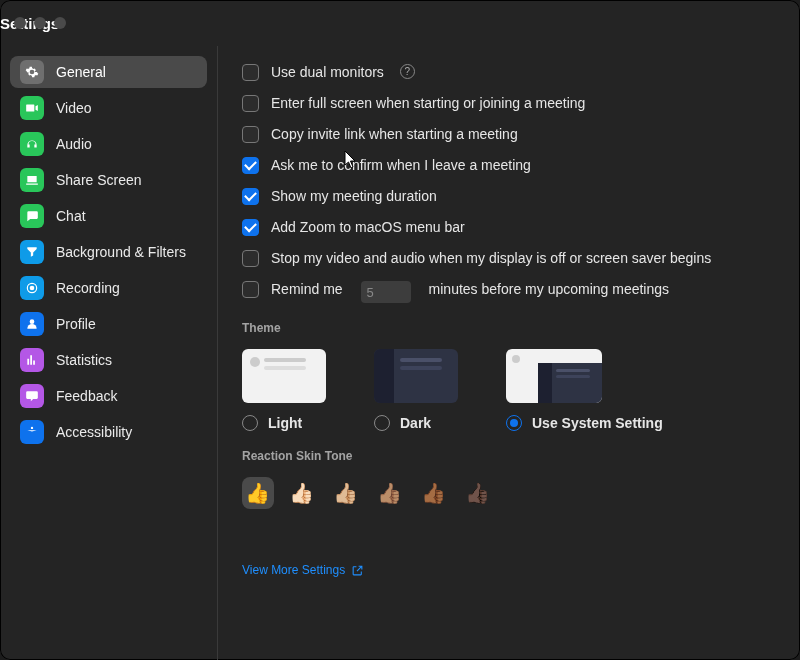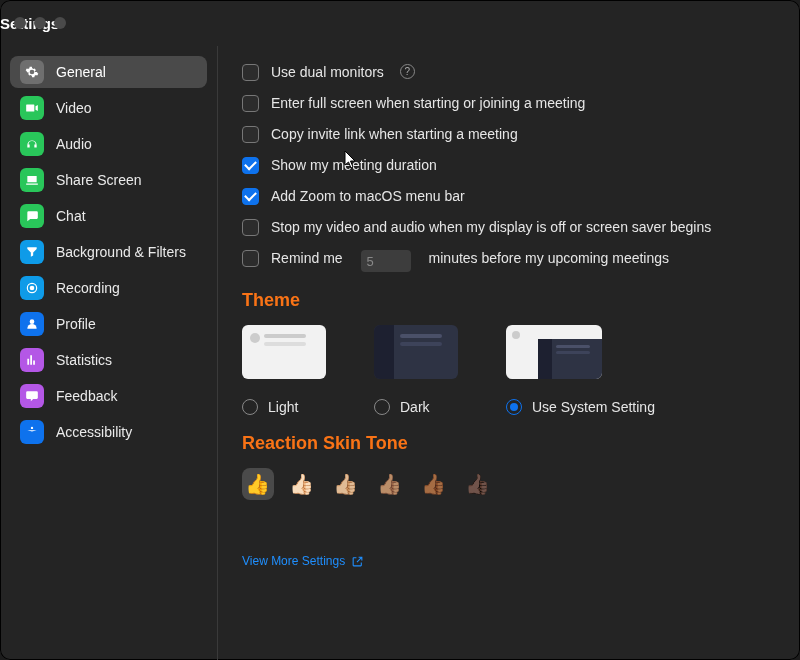--- a/index.html
+++ b/index.html
@@ -15,23 +15,23 @@
 .side-item.active { background:#4a4a4a; color:#fff;}
 .sicon { width:24px; height:24px; border-radius:6px; display:flex; align-items:center; justify-content:center;}
 .sicon svg { width:14px; height:14px; fill:#fff;}
 .main { flex:1; padding:18px 24px 20px 24px; color:#e6e6e6; font-size:14px; overflow:auto;}
 .opt { display:flex; align-items:flex-start; gap:12px; margin-bottom:14px;}
 .cbox { width:17px; height:17px; border-radius:4px; border:1px solid #777; background:#2c2c2c; display:flex; align-items:center; justify-content:center; flex-shrink:0;}
 .cbox.checked { background:#0e72ed; border-color:#0e72ed;}
 .cbox.checked::after { content:""; width:9px; height:5px; border-left:2px solid #fff; border-bottom:2px solid #fff; transform:rotate(-45deg) translate(1px,-1px);}
 .help { width:15px; height:15px; border-radius:50%; border:1px solid #888; color:#aaa; font-size:10px; display:flex; align-items:center; justify-content:center; margin-left:4px;}
 .num { width:50px; height:22px; background:#3d3d3d; color:#888; border:none; border-radius:4px; margin:0 6px; padding:0 6px; font-size:13px;}
-.section-title { font-weight:600; color:#f97316; margin:18px 0 14px 0; font-size:18px;}
+.section-title { font-weight:600; color:#a3a3a3; margin:18px 0 14px 0; font-size:12px;}
 .themes { display:flex; gap:48px; align-items:flex-start; margin-bottom:12px;}
-.theme-block { display:flex; flex-direction:column; gap:20px;}
+.theme-block { display:flex; flex-direction:column; gap:12px;font-weight:bold;}
 .thumb { width:84px; height:54px; border-radius:6px; overflow:hidden; position:relative;}
 .thumb-light { background:#f2f2f2;}
 .thumb-light::before{content:"";position:absolute;left:8px;top:8px;width:10px;height:10px;border-radius:50%;background:#ccc;}
 .thumb-light::after{content:"";position:absolute;left:22px;top:9px;width:42px;height:4px;background:#ccc;border-radius:2px;box-shadow:0 8px 0 0 #ddd;}
 .thumb-dark { background:#2e3344;}
 .thumb-dark::before{content:"";position:absolute;left:0;top:0;width:20px;height:100%;background:#1d2030;}
 .thumb-dark::after{content:"";position:absolute;left:26px;top:9px;width:42px;height:4px;background:#4a5068;border-radius:2px;box-shadow:0 8px 0 0 #3d435a;}
 .thumb-sys { background:#f2f2f2; width:96px;}
 .thumb-sys .sys-dark{position:absolute;right:0;bottom:0;width:64px;height:40px;background:#2e3344;border-top-left-radius:4px;}
 .thumb-sys .sys-dark::before{content:"";position:absolute;left:0;top:0;width:14px;height:100%;background:#1d2030;}
@@ -167,20 +167,24 @@
           <div class="opt">
             <div class="cbox"></div>
             <span>Enter full screen when starting or joining a meeting</span>
           </div>
           <div class="opt">
             <div class="cbox"></div>
             <span>Copy invite link when starting a meeting</span>
           </div>
           <div class="opt">
             <div class="cbox checked"></div>
+            <span>Ask me to confirm when I leave a meeting</span>
+          </div>
+          <div class="opt">
+            <div class="cbox checked"></div>
             <span>Show my meeting duration</span>
           </div>
           <div class="opt">
             <div class="cbox checked"></div>
             <span>Add Zoom to macOS menu bar</span>
           </div>
           <div class="opt">
             <div class="cbox"></div>
             <span>Stop my video and audio when my display is off or screen saver begins</span>
           </div>

